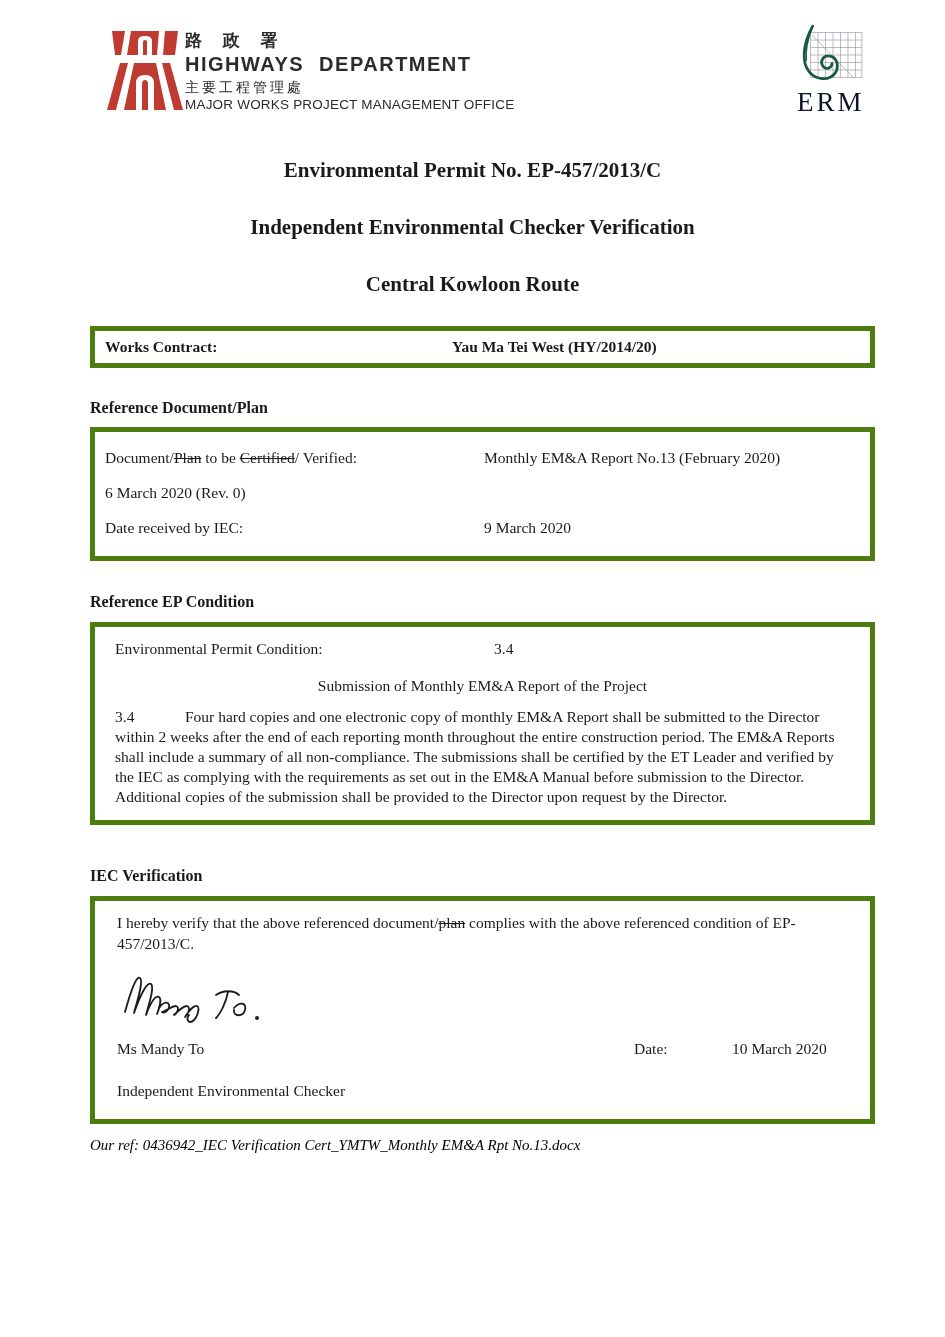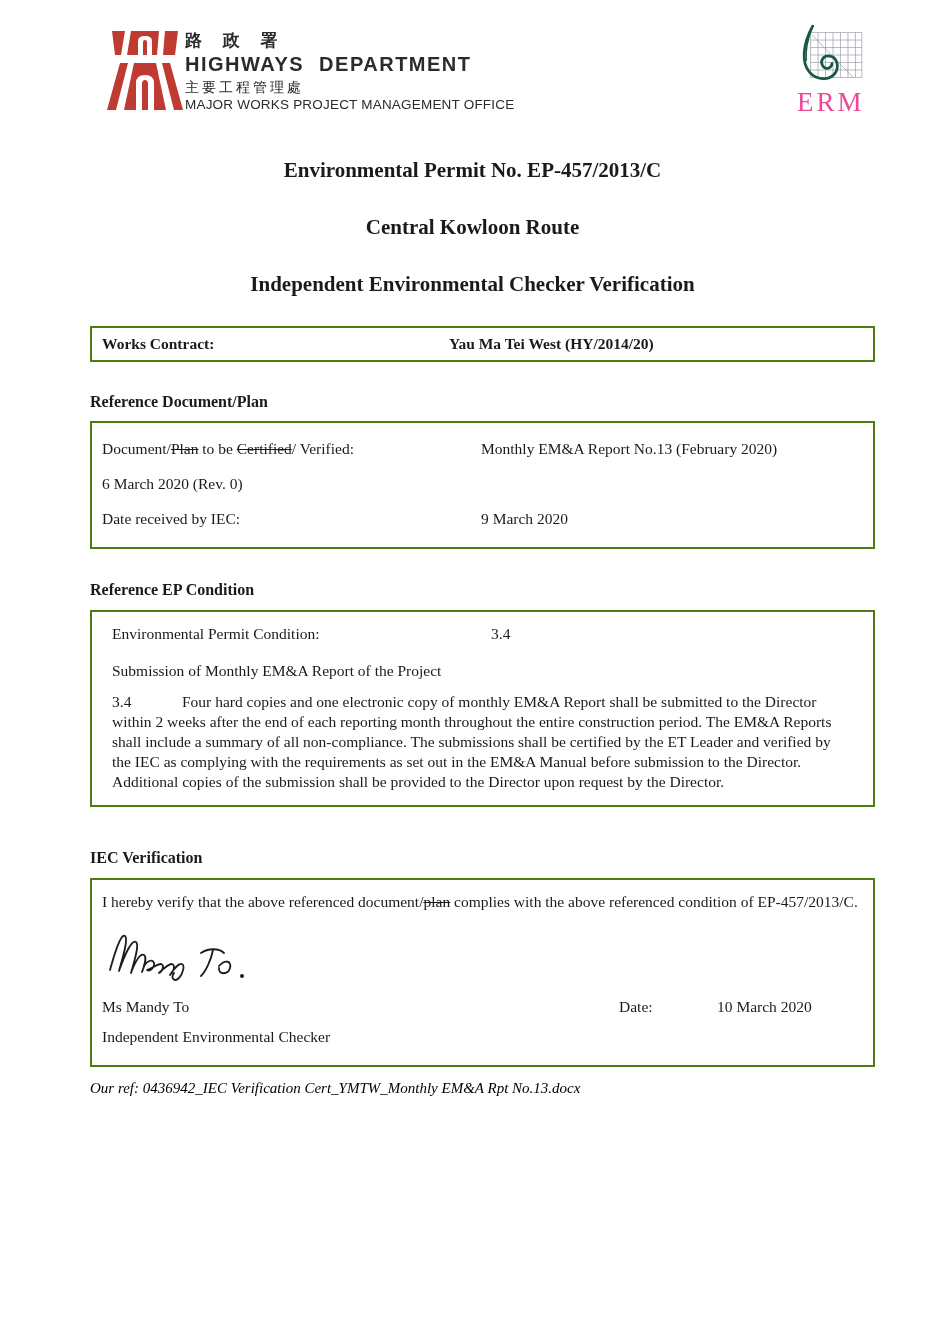--- a/index.html
+++ b/index.html
@@ -21,60 +21,60 @@
   }
   .hyd-block { display: flex; gap: 0; align-items: center; }
   .hyd-text { font-family: "Liberation Sans", sans-serif; color: #2b2b2b; padding-top: 2px; }
   .hyd-zh1 { font-size: 17px; font-weight: 600; letter-spacing: 8px; line-height: 20px; }
   .hyd-en1 { font-size: 20px; font-weight: 700; letter-spacing: 1.5px; word-spacing: 8px; line-height: 24px; margin-top: 1px; }
   .hyd-zh2 { font-size: 14px; letter-spacing: 3px; line-height: 18px; margin-top: 2px; }
   .hyd-en2 { font-size: 13.5px; letter-spacing: 0.2px; line-height: 16px; margin-top: 1px; }
   .erm-block { position: absolute; top: -4px; right: 0; width: 78px; text-align: left; }
   .erm-label {
     font-family: "Liberation Serif", serif;
-    font-size: 27px; color: #ec4899; letter-spacing: 3px; line-height: 28px; margin-top: -2px;
+    font-size: 27px; color: #0f172a; letter-spacing: 3px; line-height: 28px; margin-top: -2px;
   }
 
   
   .titles { text-align: center; }
   .title { font-weight: 700; font-size: 21px; margin: 0; }
   .title-1 { margin-top: 38px; }
   .title-2 { margin-top: 32px; }
   .title-3 { margin-top: 32px; }
 
   
   .content { margin: 0 70px 0 90px; width: 785px; font-size: 15.5px; }
-  .box { border: 2px solid #4d7c0f; background: #fff; }
+  .box { border: 5px solid #4d7c0f; background: #fff; }
   .section-heading { font-weight: 700; font-size: 16px; }
 
   .works-box { margin-top: 29px; padding: 7px 10px; display: flex; }
   .works-box .lbl { font-weight: 700; width: 347px; flex: none; }
   .works-box .val { font-weight: 700; }
 
   .h-refdoc { margin-top: 31px; }
   .refdoc-box { margin-top: 10px; padding: 10px 10px 12px; }
   .kv-row { display: flex; line-height: 22px; margin: 5px 0 13px; gap: 32px; }
   .kv-row:last-child { margin-bottom: 5px; }
   .kv-row .lbl { width: 347px; flex: none; }
   s { text-decoration: line-through; }
 
   .h-ep { margin-top: 32px; }
   .ep-box { margin-top: 11px; padding: 11px 20px 13px; }
-  .ep-sub { margin-top: 15px; line-height: 21px; }
+  .ep-sub { margin-top: 15px; line-height: 21px; text-align: center; }
   .ep-para { margin: 11px 0 0; line-height: 20px; text-align: left; }
   .clause-num { display: inline-block; width: 70px; }
 
   .h-iec { margin-top: 42px; }
-  .iec-box { margin-top: 11px; padding: 11px 10px 17px; }
+  .iec-box { margin-top: 11px; padding: 11px 22px 17px; }
   .iec-statement { line-height: 21px; }
   .signature { margin: 14px 0 0 4px; display: block; }
   .sig-row { display: flex; margin-top: 14px; line-height: 22px; }
   .sig-name { width: 517px; flex: none; }
   .date-label { width: 98px; flex: none; }
-  .sig-title { margin-top: 8px; line-height: 22px; }
+  .sig-title { margin-top: 20px; line-height: 22px; }
 
   .our-ref {
     margin: 11px 70px 0 90px;
     font-style: italic; font-size: 15px; color: #000000;
     line-height: 20px;
   }
 </style>
 </head>
 <body>
 
@@ -128,22 +128,22 @@
           <path d="M14,2 C5,18 3,36 11,45 C17,52 29,54 35,46 C39,40 37,31 30,30 C24,29 20,35 24,40 C27,43 32,41 32,37" stroke-width="2.6"></path>
           <path d="M14,2 C10,12 7,24 8,34" stroke-width="1.4"></path>
         </g>
       </svg>
       <div class="erm-label">ERM</div>
     </div>
   </header>
 
   <div class="titles">
     <div class="title title-1">Environmental Permit No. EP-457/2013/C</div>
+    <div class="title title-3">Independent Environmental Checker Verification</div>
     <div class="title title-2">Central Kowloon Route</div>
-    <div class="title title-3">Independent Environmental Checker Verification</div>
   </div>
 
   <div class="content">
 
     <div class="box works-box">
       <span class="lbl">Works Contract:</span>
       <span class="val">Yau Ma Tei West (HY/2014/20)</span>
     </div>
 
     <div class="section-heading h-refdoc">Reference Document/Plan</div>

